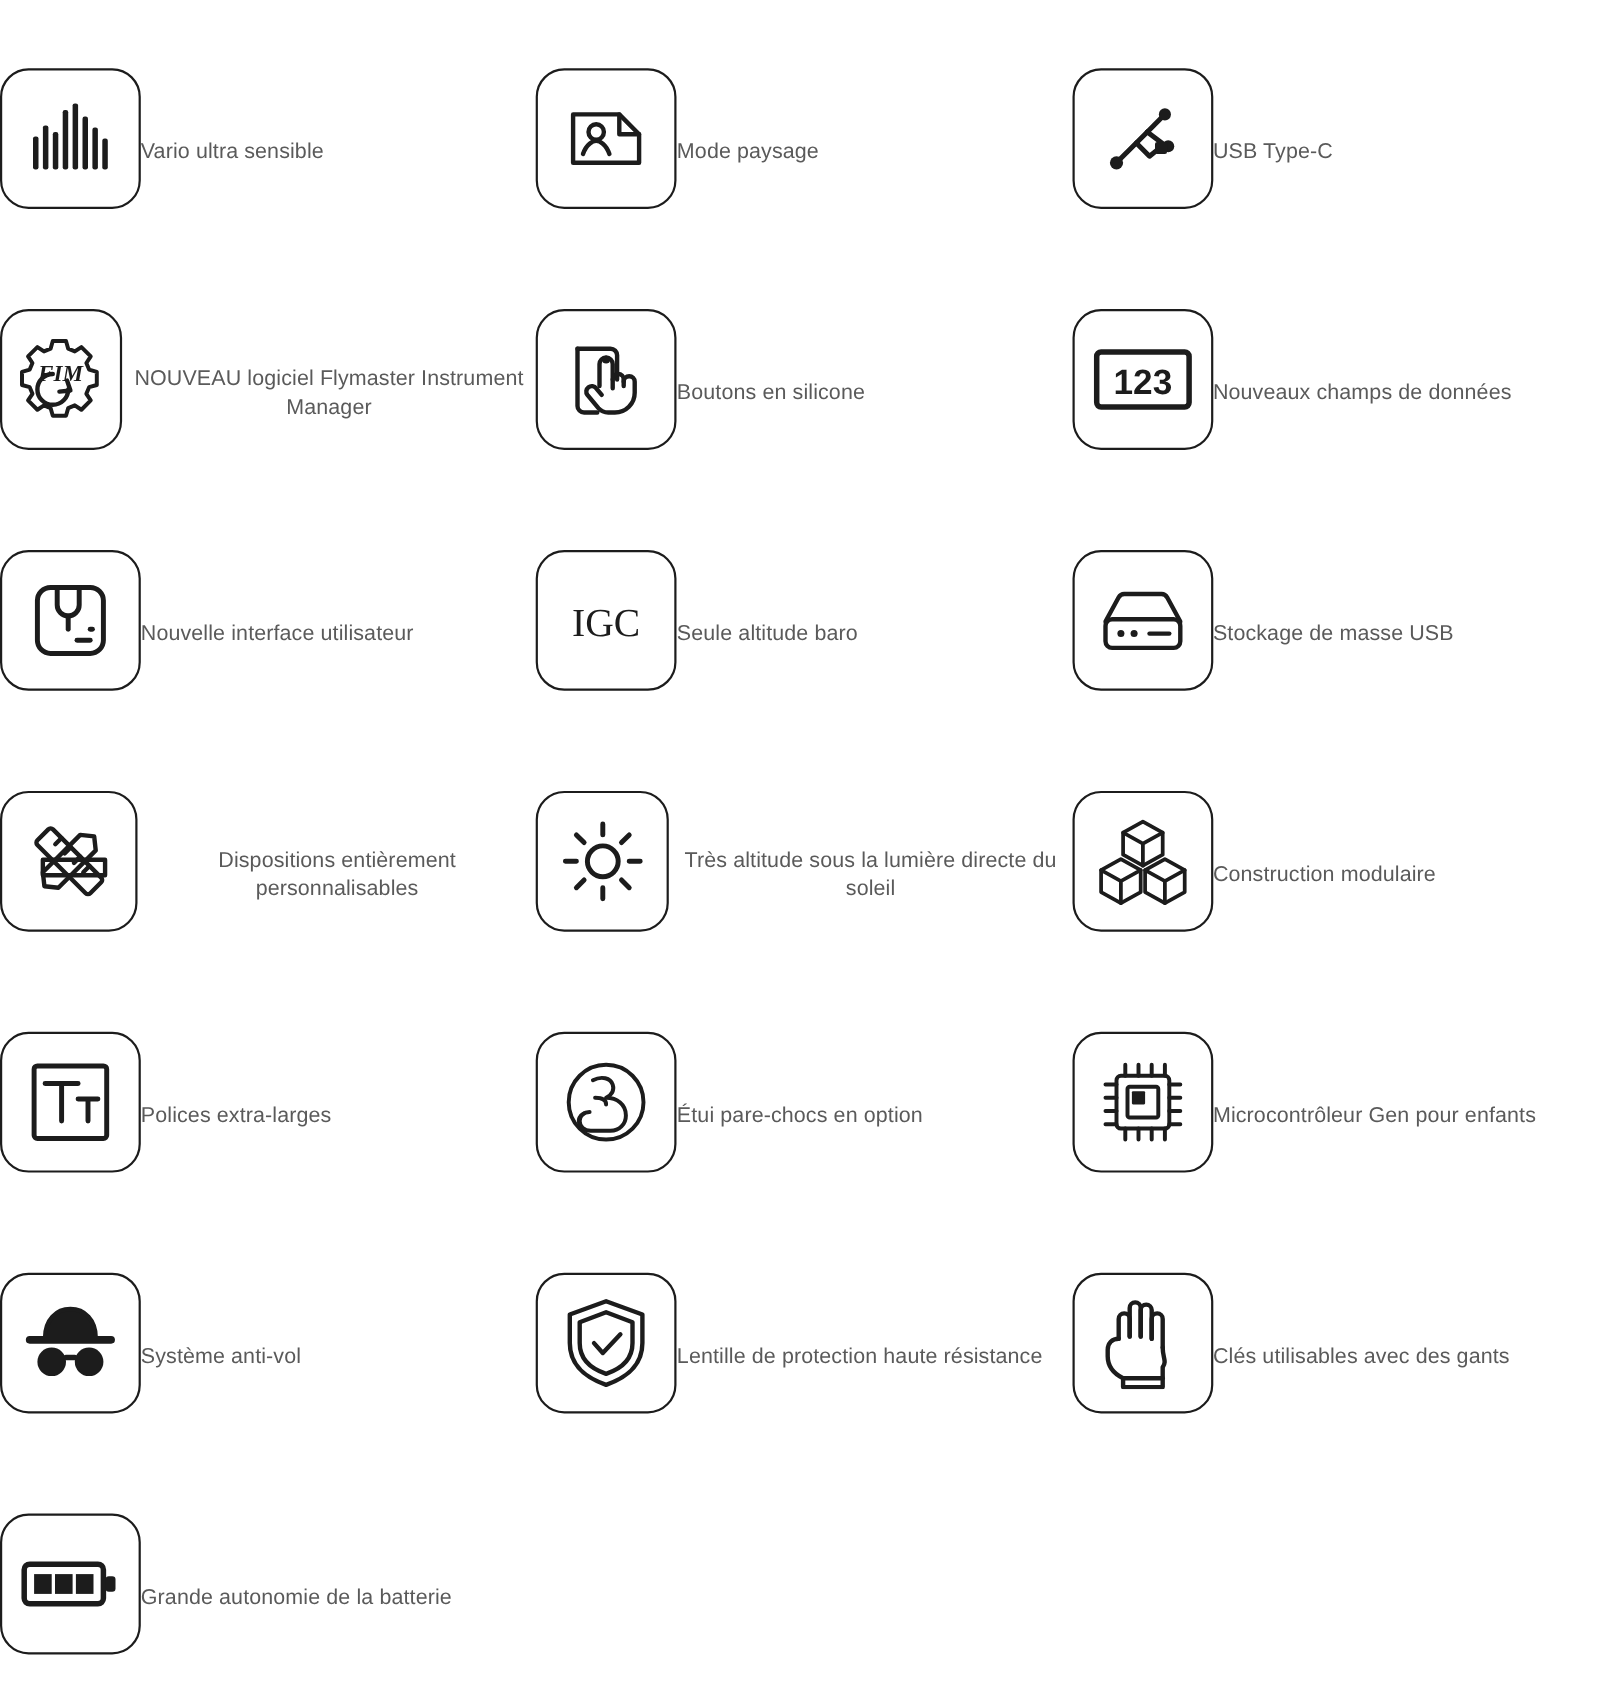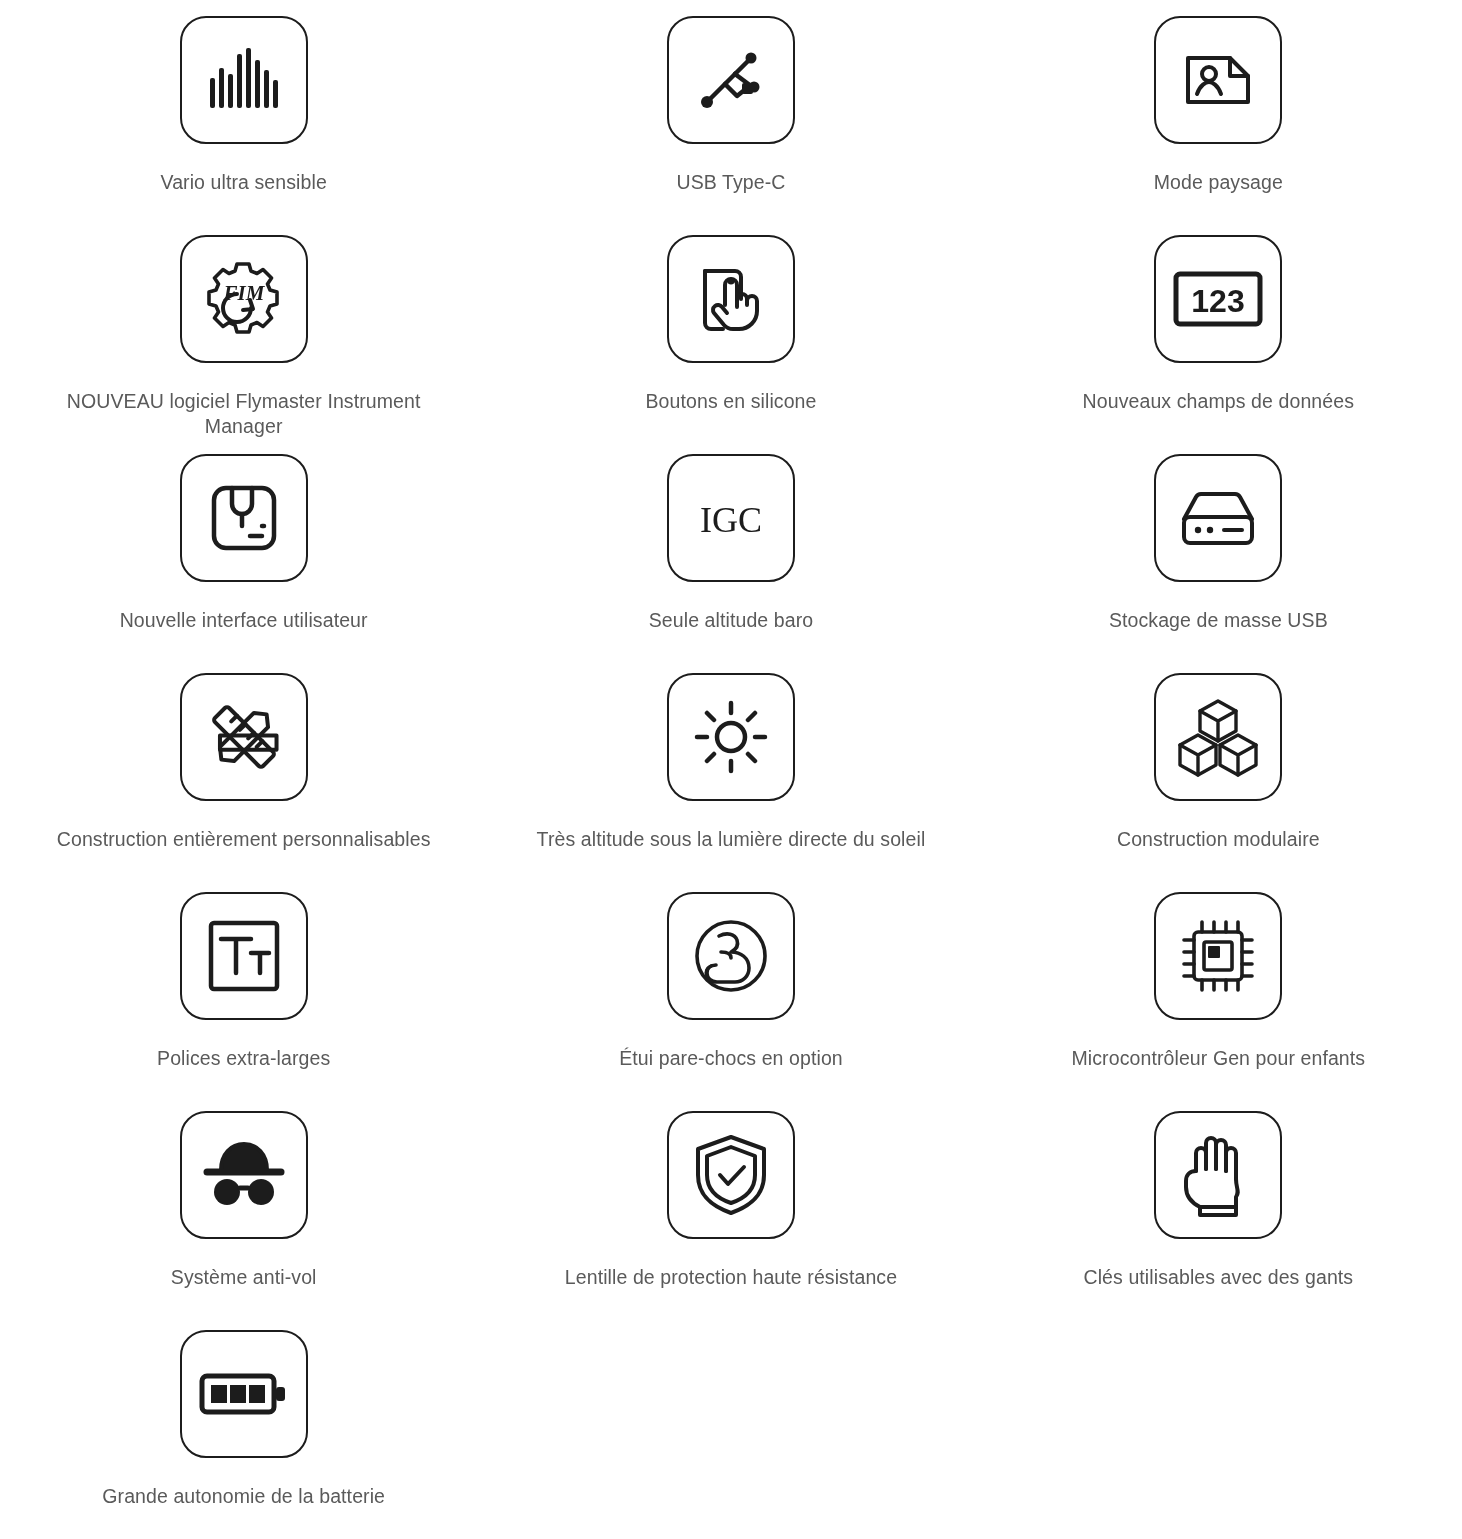--- a/index.html
+++ b/index.html
@@ -17,21 +17,21 @@
   .grid {
     display: grid;
     grid-template-columns: repeat(3, 1fr);
     grid-template-rows: repeat(7, 219px);
     width: 1462px;
     box-sizing: border-box;
     padding-top: 16px;
   }
   .cell {
     display: flex;
-    flex-direction: column;
+    flex-direction: row;
     align-items: center;
     justify-content: flex-start;
   }
   .icon-box {
     width: 128px;
     height: 128px;
     border: 2.5px solid #1c1c1c;
     border-radius: 26px;
     display: flex;
     align-items: center;
@@ -70,44 +70,44 @@
           <rect x="62" y="32" width="5" height="38" rx="2"></rect>
           <rect x="71" y="42" width="5" height="28" rx="2"></rect>
         </g>
       </svg>
     </div>
     <div class="caption">Vario ultra sensible</div>
   </div>
 
   <div class="cell">
     <div class="icon-box">
+      <svg width="80" height="80" viewBox="0 0 80 80" fill="none" stroke="#1c1c1c" stroke-width="4" stroke-linejoin="round" stroke-linecap="round">
+        <path d="M10 18 H52 L70 36 V62 H10 Z"></path>
+        <path d="M52 18 V36 H70"></path>
+        <circle cx="31" cy="34" r="7"></circle>
+        <path d="M19 54 c3-9 9-12 12-12 s9 3 12 12"></path>
+      </svg>
+    </div>
+    <div class="caption">Mode paysage</div>
+  </div>
+
+  <div class="cell">
+    <div class="icon-box">
       <svg width="80" height="80" viewBox="0 0 80 80" fill="none" stroke="#1c1c1c" stroke-width="4.5" stroke-linecap="round" stroke-linejoin="round">
         <path d="M18 60 L44 34"></path>
         <path d="M44 34 L58 20"></path>
         <path d="M44 34 L60 46"></path>
         <path d="M34 44 L46 56 L56 48"></path>
         <circle cx="16" cy="62" r="6" fill="#1c1c1c" stroke="none"></circle>
         <circle cx="60" cy="18" r="5.5" fill="#1c1c1c" stroke="none"></circle>
         <circle cx="63" cy="47" r="5.5" fill="#1c1c1c" stroke="none"></circle>
         <rect x="51" y="43" width="11" height="11" rx="2" fill="#1c1c1c" stroke="none"></rect>
       </svg>
     </div>
     <div class="caption">USB Type-C</div>
-  </div>
-
-  <div class="cell">
-    <div class="icon-box">
-      <svg width="80" height="80" viewBox="0 0 80 80" fill="none" stroke="#1c1c1c" stroke-width="4" stroke-linejoin="round" stroke-linecap="round">
-        <path d="M10 18 H52 L70 36 V62 H10 Z"></path>
-        <path d="M52 18 V36 H70"></path>
-        <circle cx="31" cy="34" r="7"></circle>
-        <path d="M19 54 c3-9 9-12 12-12 s9 3 12 12"></path>
-      </svg>
-    </div>
-    <div class="caption">Mode paysage</div>
   </div>
 
   <div class="cell">
     <div class="icon-box">
       <svg width="86" height="86" viewBox="0 0 86 86" fill="none" stroke="#1c1c1c" stroke-width="3.6" stroke-linecap="round" stroke-linejoin="round">
         <path d="M36 8 h12 l2 7 6 2.5 6-4 8.5 8.5 -4 6 2.5 6 7 2 v12 l-7 2 -2.5 6 4 6 -8.5 8.5 -6-4 -6 2.5 -2 7 h-12 l-2-7 -6-2.5 -6 4 -8.5-8.5 4-6 -2.5-6 -7-2 v-12 l7-2 2.5-6 -4-6 8.5-8.5 6 4 6-2.5 z"></path>
         <text x="43" y="44" font-family="'Liberation Serif', serif" font-size="21" font-style="italic" font-weight="bold" fill="#1c1c1c" stroke="none" text-anchor="middle">FIM</text>
         <path d="M50 52 a14 14 0 1 1 -14-14" stroke-width="4"></path>
         <path d="M49 44 l3 9 -10 1" stroke-width="4"></path>
       </svg>
@@ -183,21 +183,21 @@
           <path d="M20 30 v8 M32 30 v8 M44 30 v8 M56 30 v8"></path>
         </g>
         <g transform="rotate(-45 40 40)">
           <path d="M14 32 l10-10 40 40 -10 10 z" transform="translate(0,0)"></path>
         </g>
         <g transform="rotate(-45 40 40)">
           <path d="M8 40 l8-10 h48 l8 10 -8 10 h-48 z" fill="none"></path>
         </g>
       </svg>
     </div>
-    <div class="caption">Construction entièrement personnalisables</div>
+    <div class="caption">Dispositions entièrement personnalisables</div>
   </div>
 
   <div class="cell">
     <div class="icon-box">
       <svg width="80" height="80" viewBox="0 0 80 80" fill="none" stroke="#1c1c1c" stroke-width="4.5" stroke-linecap="round">
         <circle cx="40" cy="40" r="14"></circle>
         <path d="M40 6 v10 M40 64 v10 M6 40 h10 M64 40 h10 M16 16 l7 7 M57 57 l7 7 M64 16 l-7 7 M23 57 l-7 7"></path>
       </svg>
     </div>
     <div class="caption">Très altitude sous la lumière directe du soleil</div>

